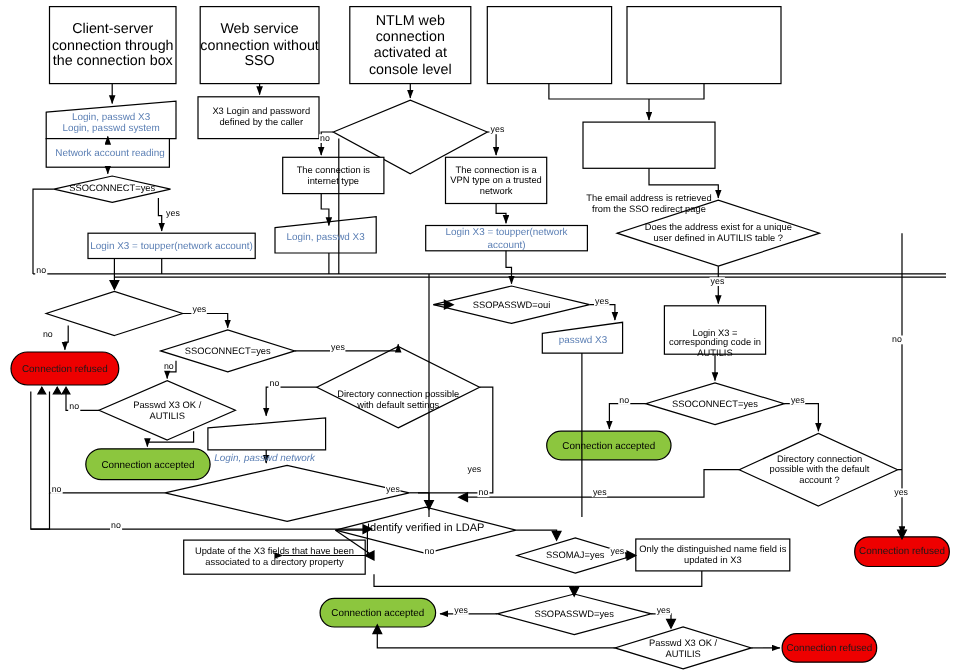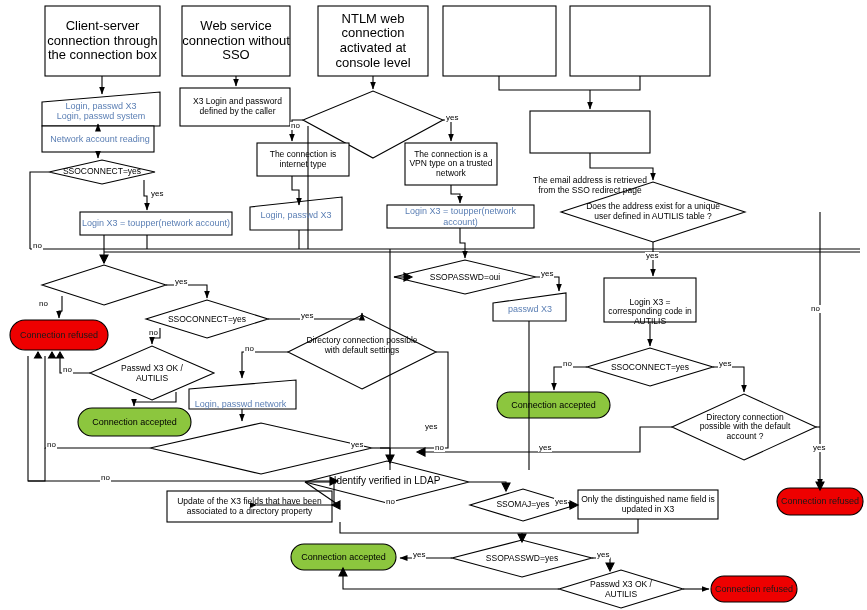--- a/index.html
+++ b/index.html
@@ -189,22 +189,22 @@
 
   <div class="node-text" style="left:44px;top:96px;width:114px;height:30px;font-size:9px;color:#5b7fb4;white-space:pre-line;">Login, passwd X3
 Login, passwd system</div>
   <div class="node-text" style="left:44px;top:126px;width:112px;height:26px;font-size:9px;color:#5b7fb4;">Network account reading</div>
   <div class="node-text" style="left:52px;top:163px;width:100px;height:18px;font-size:8.5px;color:#000;">SSOCONNECT=yes</div>
   <div class="node-text" style="left:82px;top:212px;width:148px;height:23px;font-size:9px;color:#5b7fb4;">Login X3 = toupper(network account)</div>
   <div class="node-text" style="left:10px;top:320px;width:98px;height:30px;font-size:9px;color:#1a1a1a;">Connection refused</div>
   <div class="node-text" style="left:157px;top:312px;width:100px;height:16px;font-size:8.5px;color:#000;">SSOCONNECT=yes</div>
   <div class="node-text" style="left:110px;top:362px;width:84px;height:24px;font-size:8.5px;color:#000;">Passwd X3 OK / AUTILIS</div>
   <div class="node-text" style="left:78px;top:408px;width:113px;height:28px;font-size:9px;color:#000;">Connection accepted</div>
-  <div class="node-text" style="left:304px;top:327px;width:116px;height:38px;font-size:8.5px;color:#000;">Directory connection possible with default settings</div>
-  <div class="node-text" style="left:191px;top:392px;width:99px;height:25px;font-size:9px;color:#5b7fb4;">Login, passwd network</div>
+  <div class="node-text" style="left:304px;top:345px;width:116px;height:38px;font-size:8.5px;color:#000;">Directory connection possible with default settings</div>
+  <div class="node-text" style="left:191px;top:404px;width:99px;height:25px;font-size:9px;color:#5b7fb4;font-style:italic;">Login, passwd network</div>
 
   <div class="node-text" style="left:180px;top:88px;width:115px;height:38px;font-size:8.5px;color:#000;">X3 Login and password defined by the caller</div>
 
   <div class="node-text" style="left:257px;top:143px;width:92px;height:33px;font-size:8.5px;color:#000;">The connection is internet type</div>
   <div class="node-text" style="left:252px;top:201px;width:88px;height:28px;font-size:9px;color:#5b7fb4;">Login, passwd X3</div>
   <div class="node-text" style="left:405px;top:143px;width:92px;height:42px;font-size:8.5px;color:#000;">The connection is a VPN type on a trusted network</div>
   <div class="node-text" style="left:389px;top:205px;width:143px;height:23px;font-size:9px;color:#5b7fb4;">Login X3 = toupper(network account)</div>
   <div class="node-text" style="left:415px;top:270px;width:100px;height:15px;font-size:8.5px;color:#000;">SSOPASSWD=oui</div>
   <div class="node-text" style="left:495px;top:297px;width:70px;height:24px;font-size:9px;color:#5b7fb4;">passwd X3</div>
 

